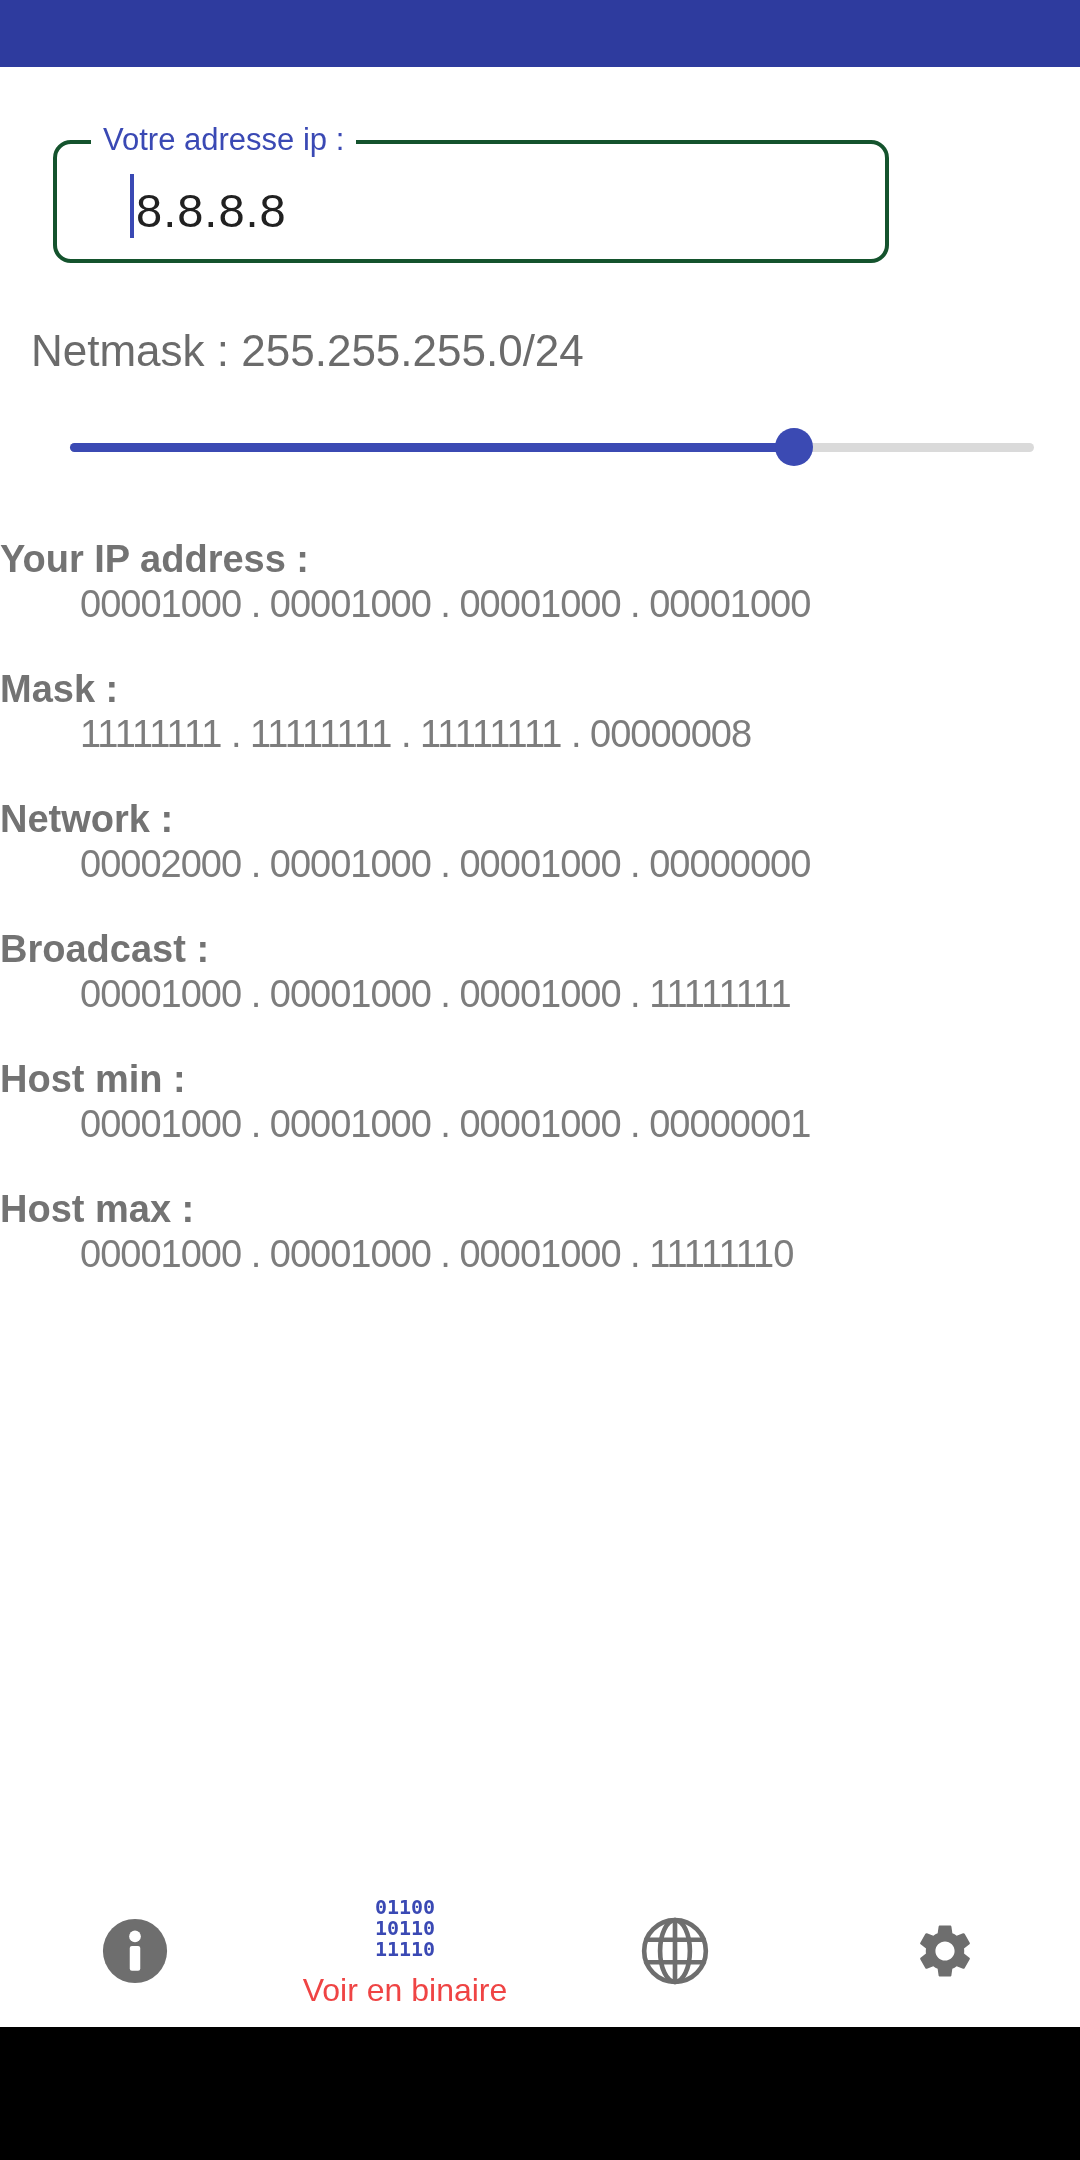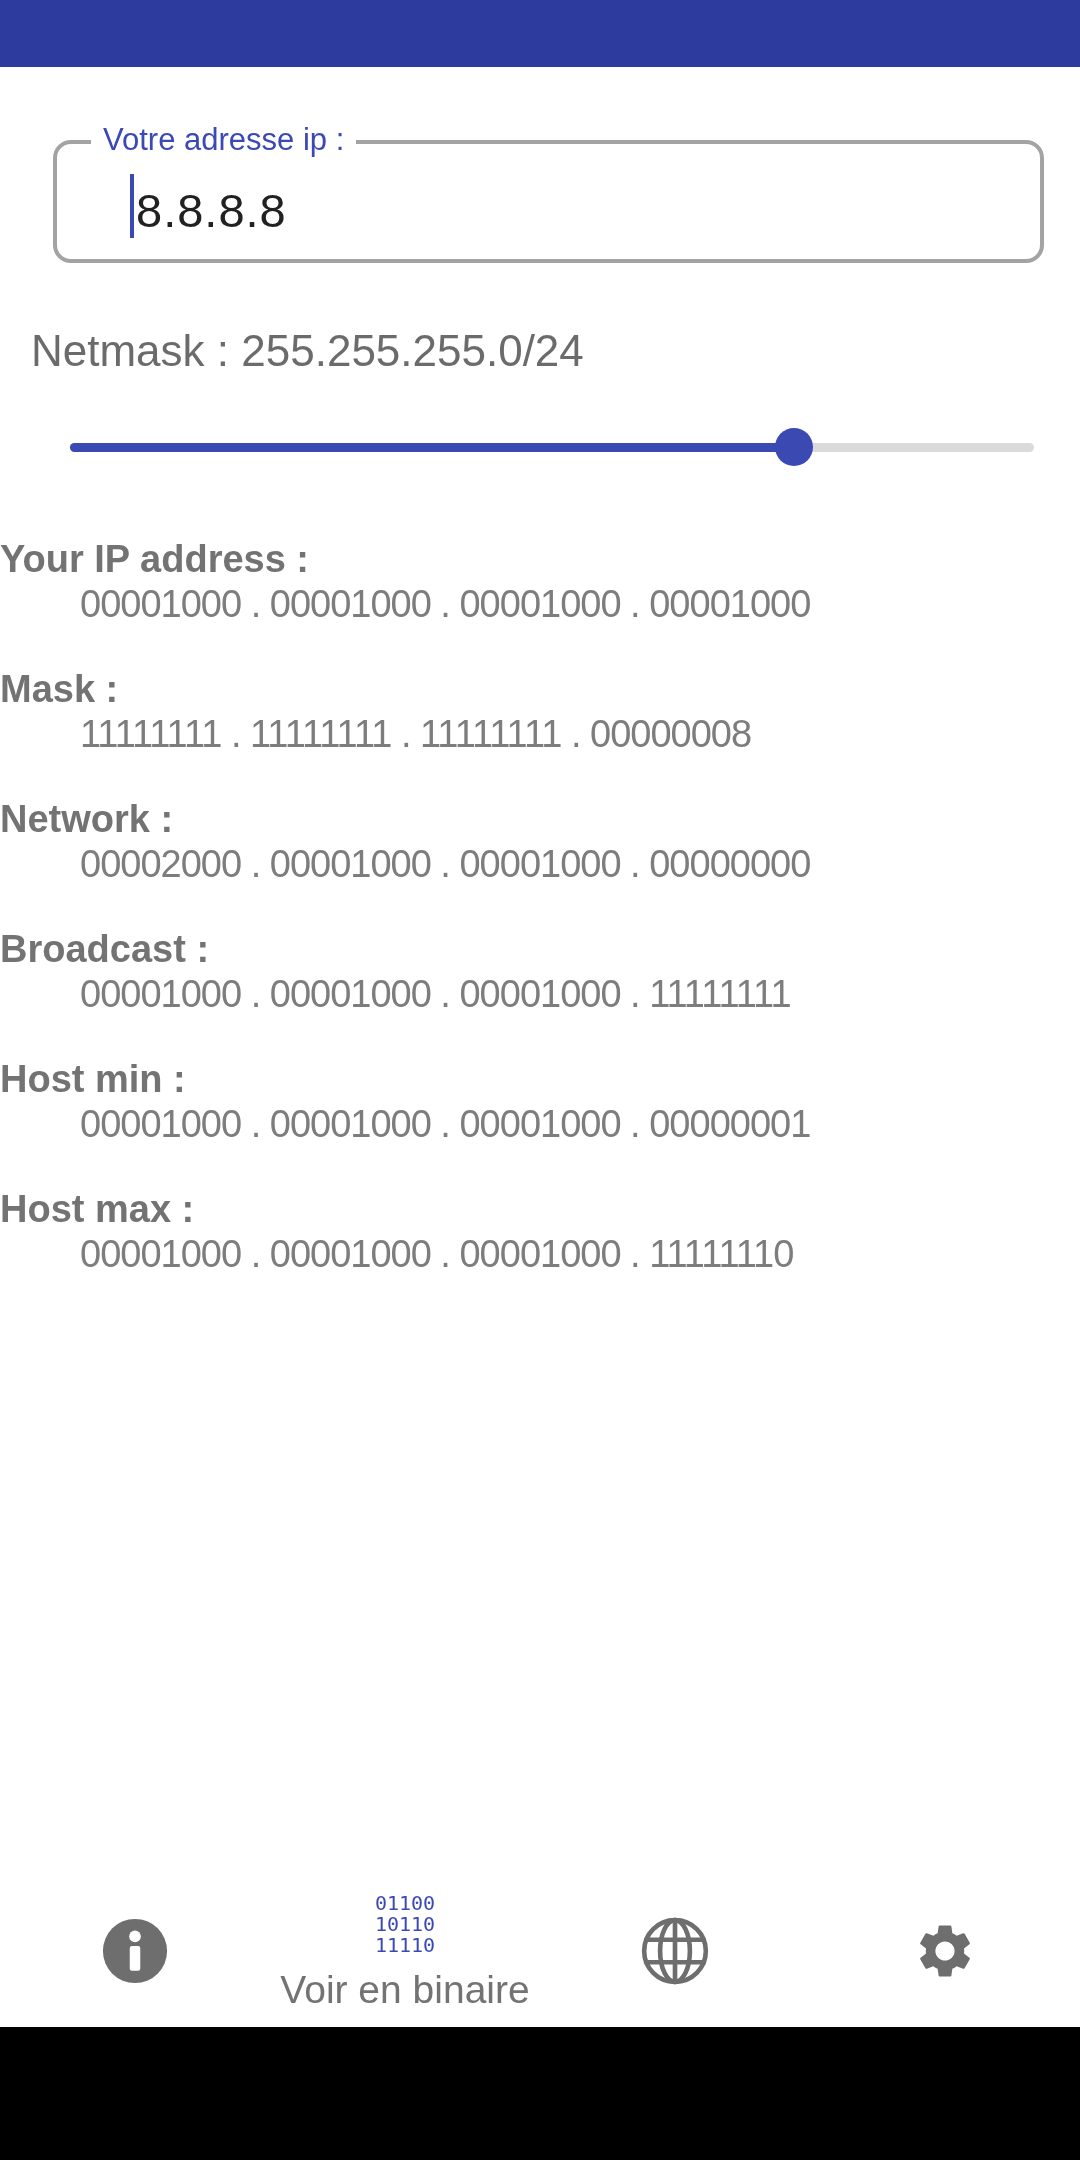--- a/index.html
+++ b/index.html
@@ -11,22 +11,22 @@
     overflow:hidden;
     font-family:"Liberation Sans", sans-serif;
   }
   
   .appbar{
     position:absolute;left:0;top:0;width:1080px;height:67px;
     background:#2e3b9e;
   }
   
   .ipfield{
-    position:absolute;left:53px;top:140px;width:991px;height:123px;
-    border:4px solid #a3a3a3;border-radius:18px;
+    position:absolute;left:53px;top:140px;width:836px;height:123px;
+    border:4px solid #14532d;border-radius:18px;
     box-sizing:border-box;background:#fff;
   }
   .ipfield-label{
     position:absolute;left:34px;top:-22px;
     background:#fff;padding:0 12px;
     font-size:31px;color:#3a49b4;white-space:nowrap;
   }
   .ipfield-valuewrap{
     position:absolute;left:30px;top:24px;height:70px;
     display:flex;align-items:flex-end;padding-left:43px;
@@ -76,26 +76,26 @@
   .bottomnav{
     position:absolute;left:0;top:1878px;width:1080px;height:149px;
     display:flex;background:#fff;
   }
   .nav-tab{
     width:270px;height:100%;
     display:flex;flex-direction:column;align-items:center;justify-content:center;
   }
   .binary-lines{
     font-family:"DejaVu Sans Mono", monospace;
-    font-size:20px;font-weight:normal;color:#3a49b4;
+    font-size:20px;font-weight:bold;color:#3a49b4;
     line-height:21px;text-align:right;
   }
   .binary-label{
     margin-top:12px;
-    font-size:39px;color:#737373;white-space:nowrap;
+    font-size:32px;color:#ef4444;white-space:nowrap;
   }
   
   .sysbar{
     position:absolute;left:0;top:2027px;width:1080px;height:133px;
     background:#000;
   }
 </style>
 </head>
 <body>
 

